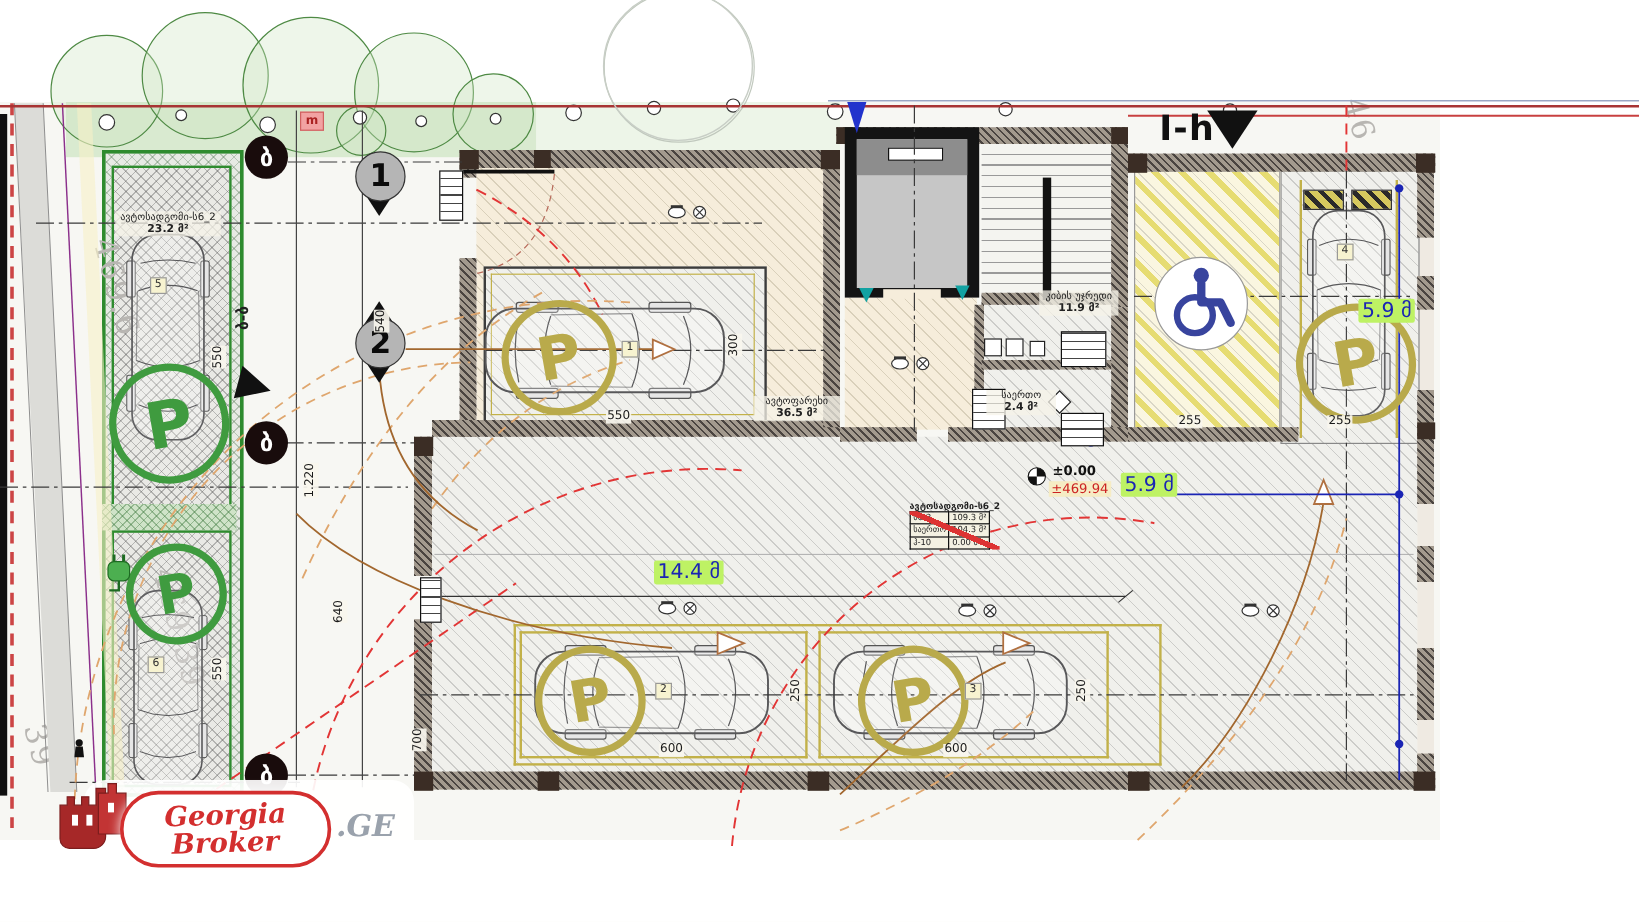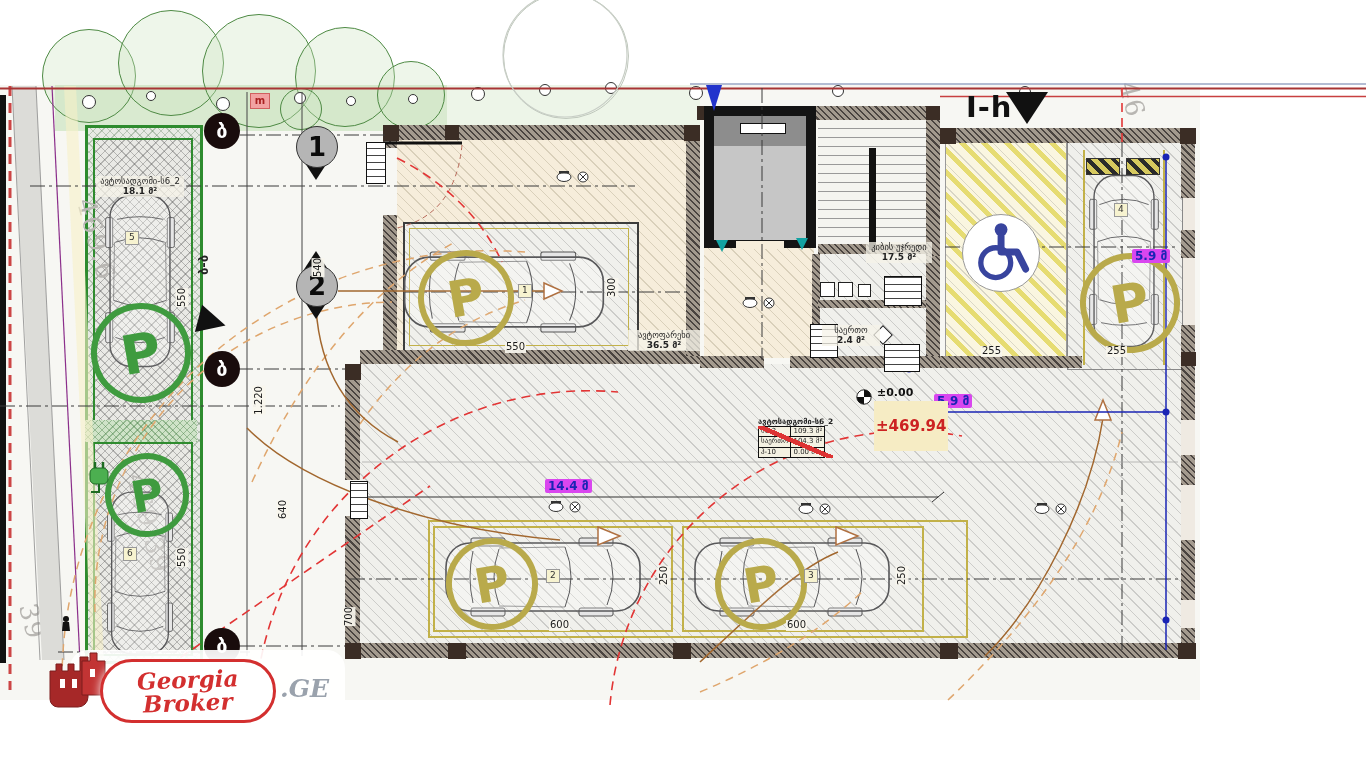--- a/index.html
+++ b/index.html
@@ -16,21 +16,21 @@
   .green-cross{background:#e7eae4;background-image:repeating-linear-gradient(45deg,rgba(70,110,70,.3) 0 1px,transparent 1px 6px),repeating-linear-gradient(-45deg,rgba(70,110,70,.3) 0 1px,transparent 1px 6px);}
   .green-band{background:#cfe3c8;background-image:repeating-linear-gradient(45deg,rgba(60,120,60,.4) 0 1px,transparent 1px 5px),repeating-linear-gradient(-45deg,rgba(60,120,60,.4) 0 1px,transparent 1px 5px);}
   .stairs{background:#f4f4f0;background-image:repeating-linear-gradient(0deg,#999 0 1px,transparent 1px 9px);}
   .greenstrip{background:#d9ead0;}
   .greenstrip2{background:#edf5e8;}
   .tree{border:1.5px solid #4e8a44;border-radius:50%;background:rgba(205,230,195,.35);}
   .tree.faint{border-color:#c0c8bd;background:transparent;}
   .wcirc{border:1px solid #333;border-radius:50%;background:#fff;}
   .dim{font-size:10px;color:#1a1a1a;background:rgba(248,246,238,.92);line-height:1.05;padding:0 1px;white-space:nowrap;z-index:7;}
   .dim.v{writing-mode:vertical-rl;transform:rotate(180deg);}
-  .bdim{font-size:12px;font-weight:bold;color:#1a24b4;background:#d946ef;padding:0 3px;border-radius:2px;white-space:nowrap;z-index:7;}
+  .bdim{font-size:17px;font-weight:normal;color:#1a24b4;background:#bef264;padding:0 3px;border-radius:2px;white-space:nowrap;z-index:7;}
   .area{font-size:8.5px;color:#222;text-align:center;line-height:1.2;background:rgba(246,243,232,.75);z-index:7;}
   .area b{font-size:9px;}
   .gelev{color:#b8b6b2;font-size:26px;font-family:"DejaVu Serif",serif;transform-origin:left top;white-space:nowrap;z-index:2;letter-spacing:2px;}
   .axisb{width:36px;height:36px;background:#190c0c;border-radius:50%;color:#fff;font-weight:bold;font-size:20px;display:flex;align-items:center;justify-content:center;z-index:7;}
   .secm{width:40px;height:40px;background:#b5b5b5;border:1px solid #333;border-radius:50%;color:#0b0b0b;font-weight:bold;font-size:26px;display:flex;align-items:center;justify-content:center;z-index:7;}
   .tri{width:0;height:0;z-index:6;}
   .pring{border-radius:50%;display:flex;align-items:center;justify-content:center;font-weight:bold;transform:rotate(-10deg);z-index:5;background:rgba(255,255,255,.06);}
   .plate{background:#f7f3d0;border:1px solid #999;font-size:9px;color:#333;padding:0 3px;line-height:1.3;z-index:6;}
   .tag{background:#fff;border:1px solid #111;background-image:repeating-linear-gradient(0deg,transparent 0 6px,#444 6px 7px);z-index:6;}
   .sqr{background:#fff;border:1px solid #222;z-index:6;}
@@ -38,21 +38,21 @@
   .thinY{background:#c2b149;z-index:4;}
   .car{z-index:4;}
   #logo-halo{background:rgba(255,255,255,.92);border-radius:18px;z-index:9;}
   #logo-pill{background:#fff;border:3px solid #d32f2f;border-radius:34px;display:flex;flex-direction:column;align-items:center;justify-content:center;z-index:10;box-shadow:0 0 10px rgba(255,255,255,.9);}
   .logo-txt{font-family:"DejaVu Serif",serif;font-style:italic;font-weight:bold;color:#d32f2f;font-size:23px;line-height:1.0;transform:rotate(-2deg);}
   #logo-ge{font-family:"DejaVu Serif",serif;font-style:italic;font-weight:bold;color:#9aa2ac;font-size:25px;z-index:10;}
   #sec-label{font-weight:bold;font-size:29px;color:#111;z-index:7;letter-spacing:1px;}
   #red-tag{background:#f2a2a2;border:1px solid #d06060;color:#a22;font-size:10px;font-weight:bold;text-align:center;line-height:13px;z-index:7;}
   #cut-label{font-weight:bold;font-size:13px;color:#222;transform:rotate(-90deg);transform-origin:left top;z-index:7;}
   #lvl-black{font-size:11px;font-weight:bold;color:#111;z-index:7;}
-  #lvl-red{font-size:15px;font-weight:bold;color:#c22;background:#f6ecc4;padding:16px 2px;z-index:7;}
+  #lvl-red{font-size:11px;font-weight:normal;color:#c22;background:#f6ecc4;padding:0 2px;z-index:7;}
   #atable-wrap{z-index:7;}
   #atable-title{font-size:7.5px;font-weight:bold;color:#222;white-space:nowrap;}
   table.atable{border-collapse:collapse;position:relative;}
   table.atable td{border:1px solid #111;font-size:7px;color:#222;background:#f4f1e2;padding:0 2px;white-space:nowrap;line-height:1.35;}
   #atable-strike{background:linear-gradient(to top right,transparent 46%,#d33 46%,#d33 54%,transparent 54%);z-index:8;}
   svg.lines{position:absolute;left:0;top:0;z-index:5;pointer-events:none;}
   .blackbar{background:#111;z-index:3;}
 </style>
 </head>
 <body>
@@ -397,27 +397,27 @@
       <div class="abs dim" style="left: 786px; top: 620px;">600</div>
       <div class="abs dim v" style="left: 896px; top: 566px;">250</div>
       <div class="abs dim" style="left: 1106px; top: 346px;">255</div>
       <div class="abs dim" style="left: 981px; top: 346px;">255</div>
       <div class="abs dim v" style="left: 312px; top: 258px;">540</div>
       <div class="abs dim v" style="left: 253px; top: 386px;">1.220</div>
       <div class="abs dim v" style="left: 277px; top: 500px;">640</div>
       <div class="abs dim v" style="left: 343px; top: 607px;">700</div>
       <div class="abs dim v" style="left: 176px; top: 288px;">550</div>
       <div class="abs dim v" style="left: 176px; top: 548px;">550</div>
-      <div class="abs bdim" style="left: 545px; top: 479px;">14.4 მ</div>
+      <div class="abs bdim" style="left: 545px; top: 467px;">14.4 მ</div>
       <div class="abs bdim" style="left: 934px; top: 394px;">5.9 მ</div>
       <div class="abs bdim" style="left: 1132px; top: 249px;">5.9 მ</div>
       <div class="abs area" style="left: 628px; top: 330px; width: 72px;"><div>ავტოფარეხი</div><b>36.5 მ²</b></div>
-      <div class="abs area" style="left: 866px; top: 242px; width: 66px;"><div>კიბის უჯრედი</div><b>17.5 მ²</b></div>
+      <div class="abs area" style="left: 866px; top: 242px; width: 66px;"><div>კიბის უჯრედი</div><b>11.9 მ²</b></div>
       <div class="abs area" style="left: 822px; top: 325px; width: 58px;"><div>საერთო</div><b>2.4 მ²</b></div>
-      <div class="abs area" style="left: 96px; top: 176px; width: 88px;"><div>ავტოსადგომი-ს6_2</div><b>18.1 მ²</b></div>
+      <div class="abs area" style="left: 96px; top: 176px; width: 88px;"><div>ავტოსადგომი-ს6_2</div><b>23.2 მ²</b></div>
       <div class="abs gelev" style="left: 100px; top: 195px; transform: rotate(75deg);">469.6</div>
       <div class="abs gelev" style="left: 150px; top: 470px; transform: rotate(75deg);">469.39</div>
       <div class="abs gelev" style="left: 42px; top: 600px; transform: rotate(75deg);">39</div>
       <div class="abs gelev" style="left: 1142px; top: 78px; transform: rotate(75deg);">46</div>
     </div>
 
   <div class="abs" id="sec-label" style="left:966px;top:90px">I-h</div>
   <div class="abs tri" style="left:1006px;top:92px;border-left:21px solid transparent;border-right:21px solid transparent;border-top:32px solid #111"></div>
 
   <div class="abs" id="red-tag" style="left:250px;top:93px;width:18px;height:14px">m</div>

